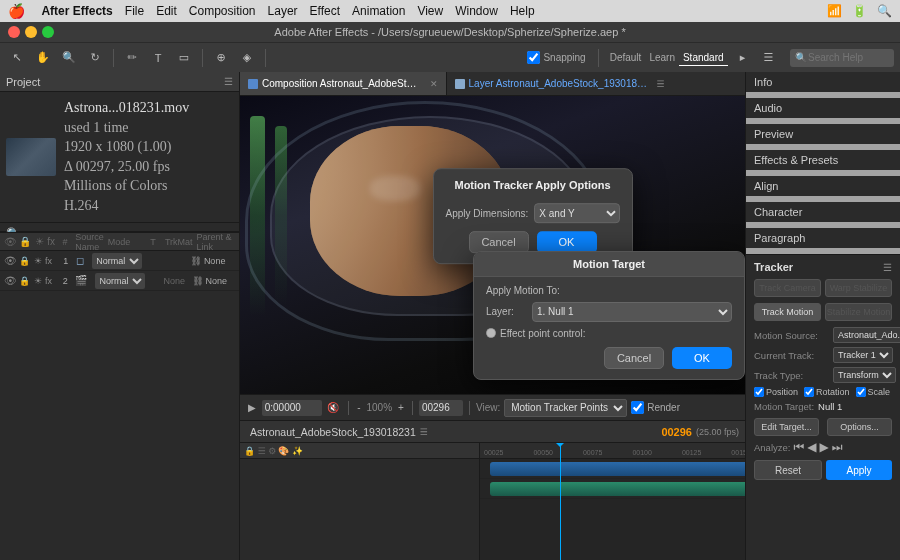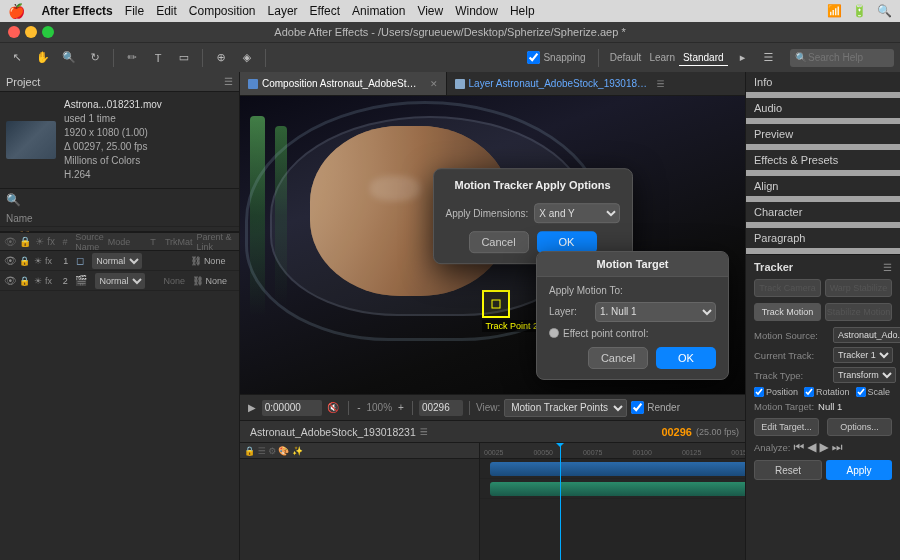--- a/index.html
+++ b/index.html
@@ -117,21 +117,21 @@
       border-radius: 2px;
       overflow: hidden;
       flex-shrink: 0;
       position: relative;
     }
     .preview-thumb-img {
       width: 100%;
       height: 100%;
       background: linear-gradient(135deg, #2a3a4a 0%, #4a5a6a 50%, #3a4a5a 100%);
     }
-    .preview-info { font-size: 10px; color: #aaa; line-height: 1.4; }
+    .preview-info { font-size: 14px; color: #aaa; line-height: 1.4; font-family: Liberation Serif, serif; }
     .preview-info .filename { color: #ddd; font-weight: 500; }
 
     .project-search {
       padding: 4px 6px;
       display: flex;
       align-items: center;
       gap: 4px;
     }
     .project-search-icon { color: #888; font-size: 12px; }
     .project-search input { background: transparent; border: none; color: #ccc; font-size: 11px; outline: none; width: 100%; }
@@ -592,22 +592,22 @@
       align-items: center;
       justify-content: center;
     }
     .dialog-btn.cancel { background: #555; border: 1px solid #666; color: #ccc; }
     .dialog-btn.ok { background: #0a84ff; border: none; color: #fff; font-weight: 500; }
 
     
     .dialog-motion-target {
       position: absolute;
       top: 52%;
-      right: 16px;
-      width: 193px;
+      right: 0;
+      width: 272px;
       background: #3c3c3c;
       border: 1px solid #555;
       border-radius: 8px;
       box-shadow: 0 8px 30px rgba(0,0,0,0.7);
       overflow: hidden;
     }
     .dt-header {
       background: #4a4a4a;
       text-align: center;
       font-size: 11px;

